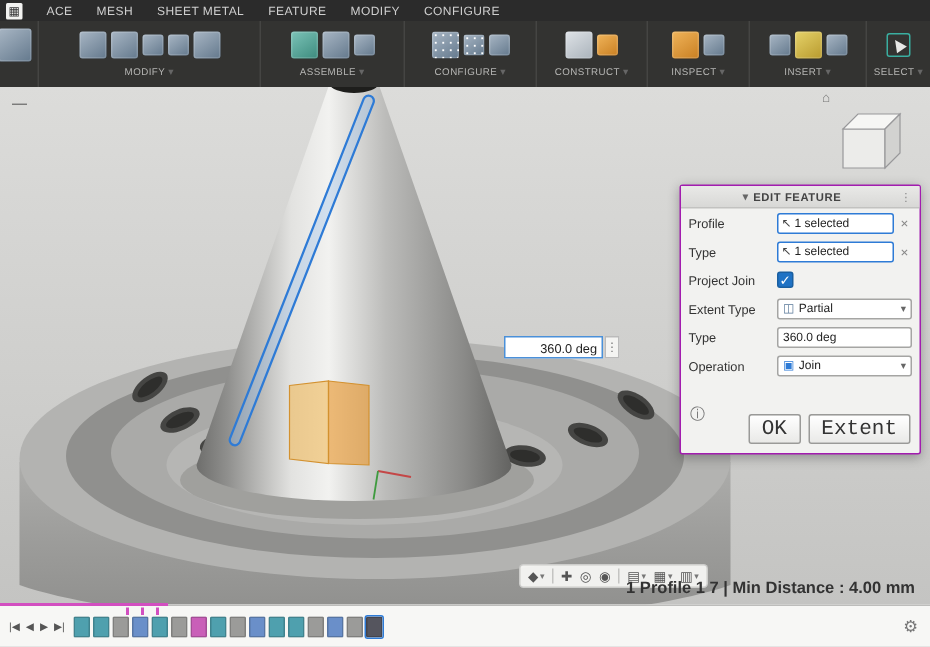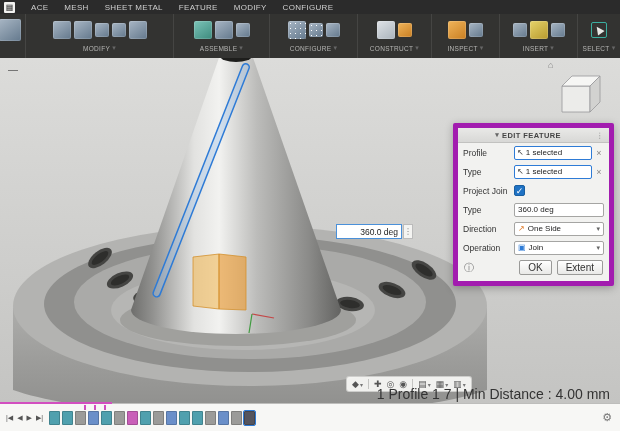--- a/index.html
+++ b/index.html
@@ -39,21 +39,21 @@
   .cursor-shape { width:0; height:0; border-left:4px solid transparent;
     border-right:4px solid transparent; border-bottom:8px solid #e8e8e6;
     transform:rotate(-35deg); }
   
   .viewport { position:absolute; top:58px; left:0; width:620px; height:345px; }
   .collapse-dash { position:absolute; left:8px; top:6px; color:#555; font-size:10px; }
   .viewcube { position:absolute; top:4px; right:14px; width:56px; height:56px; }
   .viewcube .home { position:absolute; left:-2px; top:-2px; font-size:9px; color:#777; }
   
   .dialog { position:absolute; top:65px; right:6px; width:161px;
-    background:#f2f2f0; border:5px solid #a21caf; border-radius:2px;
+    background:#f2f2f0; border:1px solid #a21caf; border-radius:2px;
     box-shadow:0 2px 8px rgba(0,0,0,.28); font-size:8.5px; color:#333; }
   .dlg-header { height:15px; display:flex; align-items:center; gap:3px;
     background:linear-gradient(#e9e9e7,#d8d8d6); border-bottom:1px solid #c2c2c0;
     padding:0 5px; font-weight:bold; font-size:7.5px; letter-spacing:.4px; color:#444; }
   .dlg-header .grip { margin-left:auto; color:#888; font-weight:normal; }
   .dlg-row { display:flex; align-items:center; height:19px; padding:0 5px; }
   .dlg-label { flex:1; font-size:8.5px; color:#333; }
   .dlg-ctl { width:90px; display:flex; align-items:center; }
   .sel-box { flex:1; display:flex; align-items:center; gap:2px; background:#fff;
     border:1px solid #2e7bd6; height:14px; padding:0 2px; font-size:8px;
@@ -69,38 +69,38 @@
   .dd-icon.steel { color:#5a7a9a; }
   .dd-caret { margin-left:auto; color:#666; font-size:7px; }
   .num-box { flex:1; background:#fff; border:1px solid #a5a5a3; height:14px;
     padding:0 3px; font-size:8px; color:#222; display:flex; align-items:center;
     border-radius:2px; }
   .chk { width:11px; height:11px; background:#1f72c4; border:1px solid #1a5fa0;
     border-radius:2px; color:#fff; font-size:9px; line-height:10px; text-align:center; }
   .dlg-footer { display:flex; align-items:center; gap:5px; padding:3px 6px 6px; }
   .info-icon { color:#777; font-size:10px; margin-right:auto; }
   .btn { background:linear-gradient(#ffffff,#e9e9e7); border:1px solid #9a9a98;
-    border-radius:2px; font-size:10px; padding:1px 8px; color:#333;
-    font-family:Liberation Sans, sans-serif; }
+    border-radius:2px; font-size:14px; padding:1px 8px; color:#333;
+    font-family:Liberation Mono, monospace;margin-top:20px; }
   
   .float-input { position:absolute; left:336px; top:166px; display:flex; gap:1px; }
   .float-input input { width:66px; height:15px; border:1px solid #4a90d9;
     background:#fff; font-size:8.5px; text-align:right; padding:0 3px;
     font-family:inherit; color:#222; }
   .float-handle { width:10px; height:15px; background:#f4f4f2; border:1px solid #bbb;
     color:#777; font-size:8px; display:flex; align-items:center; justify-content:center; }
   
   .nav-strip { position:absolute; left:346px; top:318px; height:16px; display:flex;
     align-items:center; gap:5px; background:rgba(248,248,246,.92);
     border:1px solid rgba(180,180,178,.6); border-radius:3px; padding:0 5px;
     color:#555; font-size:9px; }
   .nav-item { display:flex; align-items:center; gap:1px; }
   .nav-caret { font-size:6px; color:#777; }
   .nav-sep { width:1px; height:10px; background:#c4c4c2; }
-  .status-text { position:absolute; right:10px; top:328px; font-size:14px; color:#333; }
+  .status-text { position:absolute; right:10px; top:328px; font-size:11px; color:#333;font-weight:bold; }
   
   .timeline { position:absolute; left:0; top:403px; width:620px; height:28px;
     background:#f7f7f5; border-top:1px solid #bdbdbb; display:flex;
     align-items:center; }
   .tl-controls { display:flex; gap:4px; align-items:center; padding:0 6px;
     color:#555; font-size:7px; }
   .tl-icons { display:flex; gap:2px; align-items:center; }
   .tl-icon { width:11px; height:14px; border-radius:1px;
     border:1px solid rgba(0,0,0,.18); }
   .tl-icon.selected { outline:1px solid #2e7bd6; }
@@ -311,38 +311,38 @@
         </span>
       </div>
 
       <div class="dlg-row">
         <span class="dlg-label">Project Join</span>
         <span class="dlg-ctl">
           <span class="chk">✓</span>
         </span>
       </div>
 
-
-      <div class="dlg-row">
-        <span class="dlg-label">Type</span>
-        <span class="dlg-ctl">
-          <span class="num-box">360.0 deg</span>
-        </span>
-      </div>
-
-      <div class="dlg-row">
-        <span class="dlg-label">Direction</span>
+      <div class="dlg-row">
+        <span class="dlg-label">Extent Type</span>
         <span class="dlg-ctl">
           <span class="dd-box">
-            <span class="dd-icon orange">↗</span>
-            <span>One Side</span>
+            <span class="dd-icon steel">◫</span>
+            <span>Partial</span>
             <span class="dd-caret">▾</span>
           </span>
         </span>
       </div>
+
+      <div class="dlg-row">
+        <span class="dlg-label">Type</span>
+        <span class="dlg-ctl">
+          <span class="num-box">360.0 deg</span>
+        </span>
+      </div>
+
 
       <div class="dlg-row">
         <span class="dlg-label">Operation</span>
         <span class="dlg-ctl">
           <span class="dd-box">
             <span class="dd-icon blue">▣</span>
             <span>Join</span>
             <span class="dd-caret">▾</span>
           </span>
         </span>

